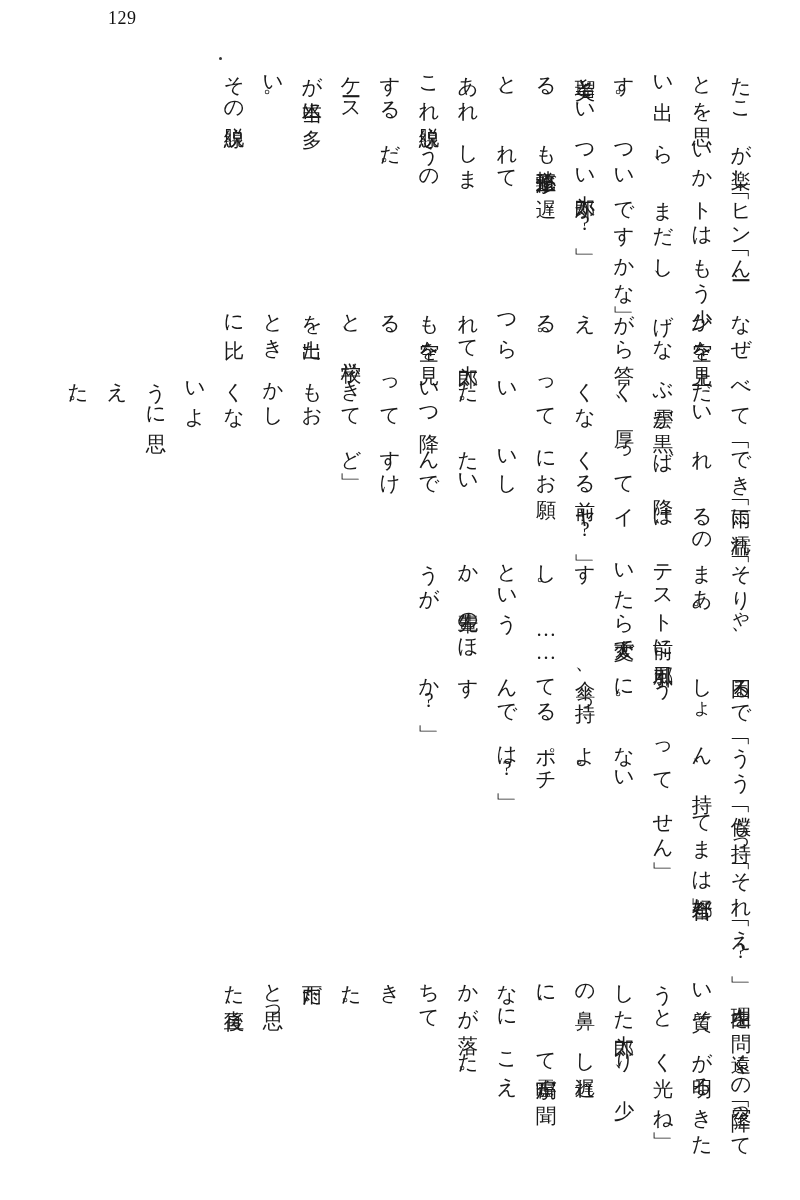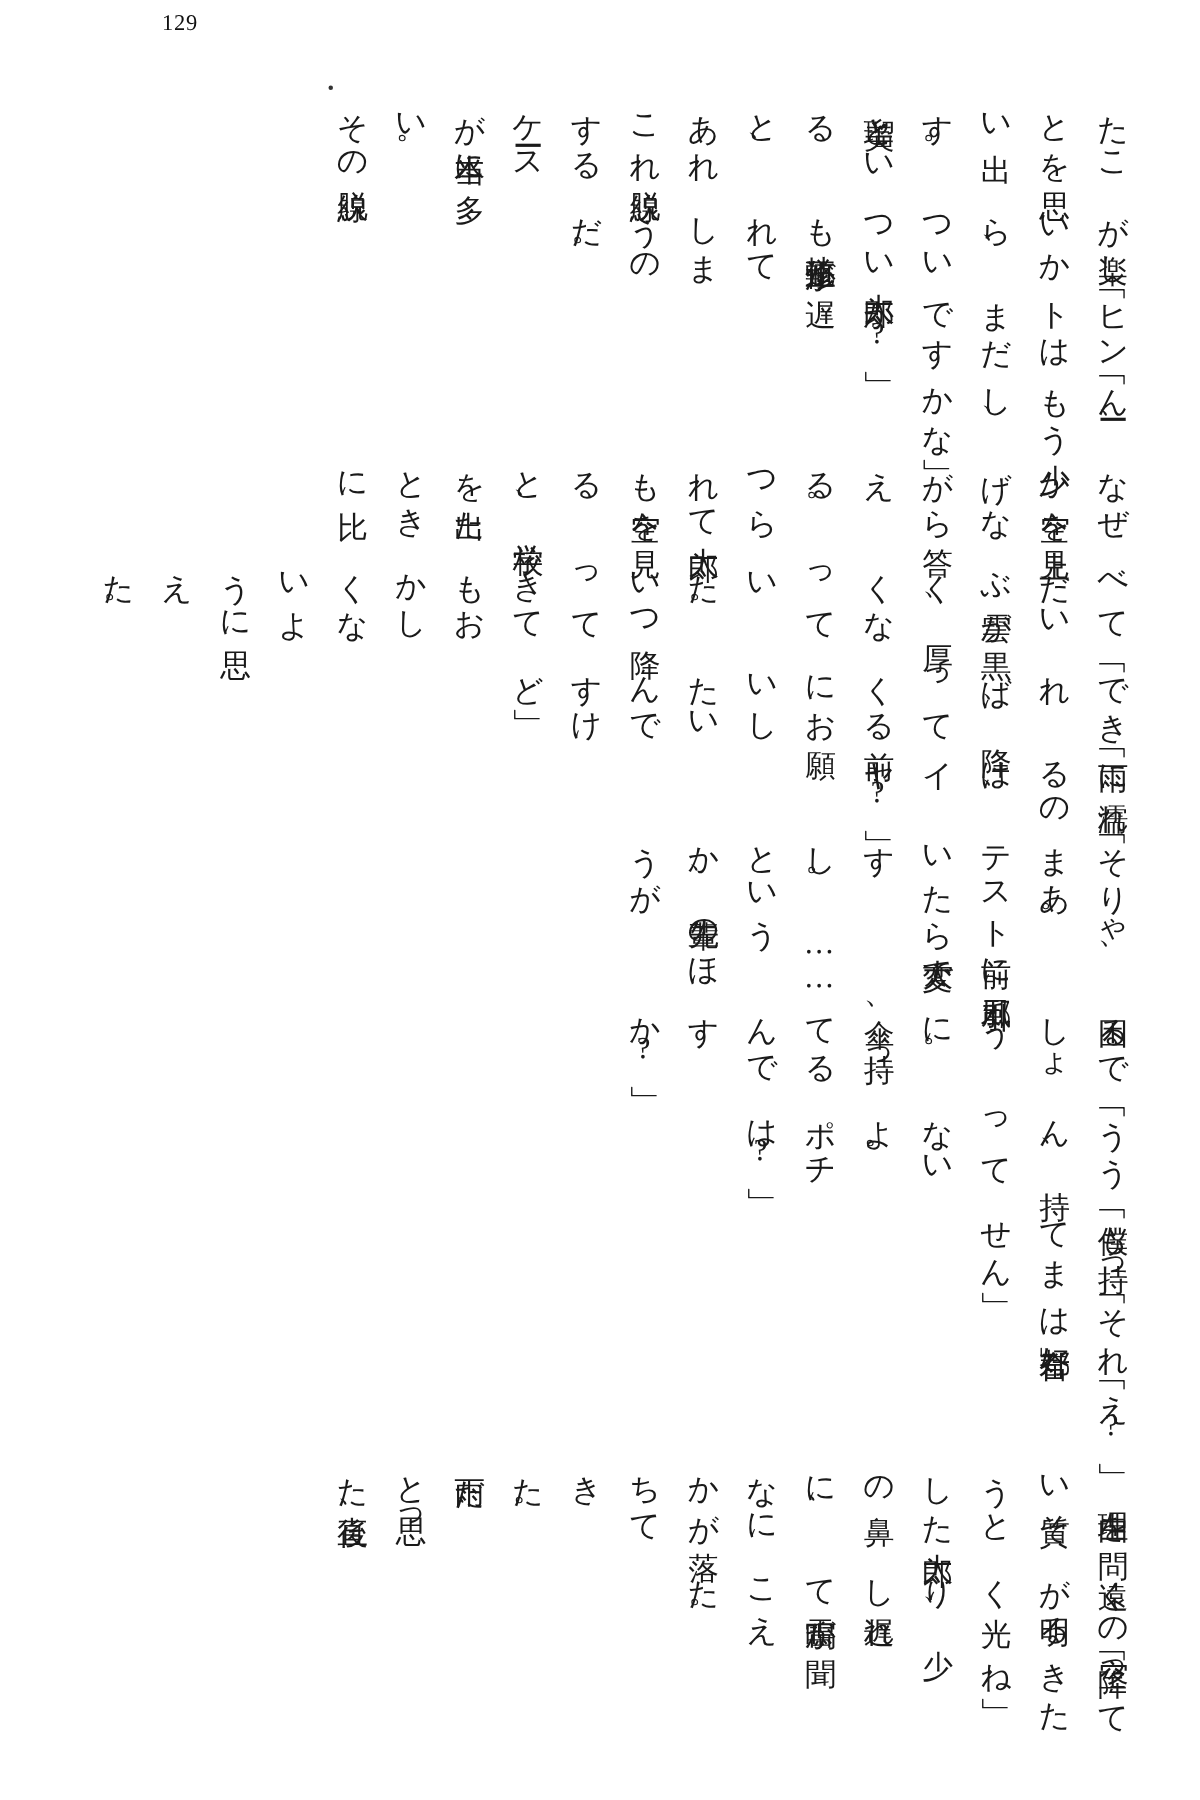--- a/index.html
+++ b/index.html
@@ -13,21 +13,21 @@
     height: 1200px;
     background: #ffffff;
     overflow: hidden;
     font-family: "Liberation Serif", "DejaVu Serif", serif;
     color: #1a1a1a;
   }
   .page-number {
     position: absolute;
     top: 8px;
     left: 108px;
-    font-size: 15px;
+    font-size: 18px;
     font-family: "Liberation Serif", "DejaVu Serif", serif;
     color: #111111;
     letter-spacing: 0.5px;
   }
   .text-body {
     position: absolute;
     top: 62px;
     left: 60px;
     right: 40px;
     height: 1090px;

